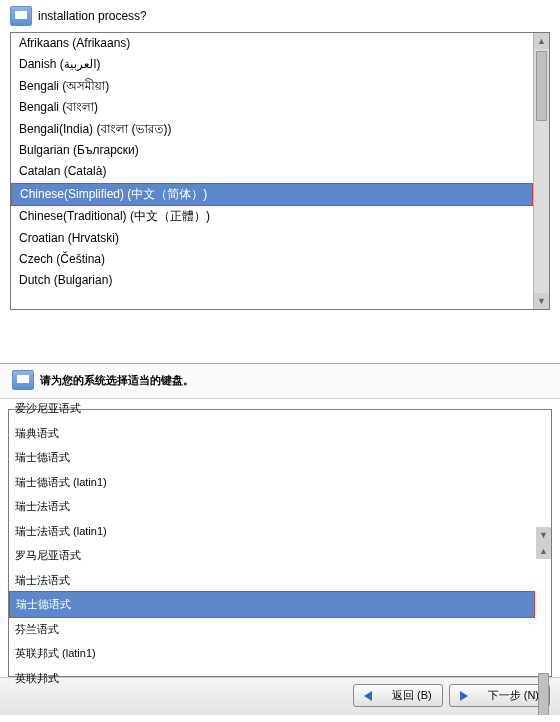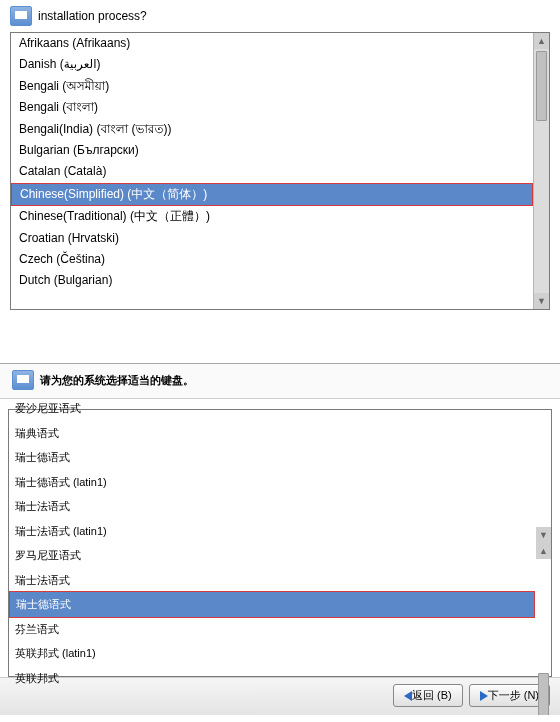--- a/index.html
+++ b/index.html
@@ -149,21 +149,21 @@
     border-top: 1px solid #ccc;
   }
   .btn {
     border: 1px solid #888;
     background: linear-gradient(#fdfdfd, #e0e0e0);
     border-radius: 3px;
     padding: 3px 10px;
     font-size: 11px;
     display: flex;
     align-items: center;
-    gap: 0;
+    gap: 20px;
     cursor: pointer;
     color: #000;
   }
   .arrow-left {
     display:inline-block; width:0; height:0;
     border-top:5px solid transparent;
     border-bottom:5px solid transparent;
     border-right:8px solid #2a6ac4;
   }
   .arrow-right {

